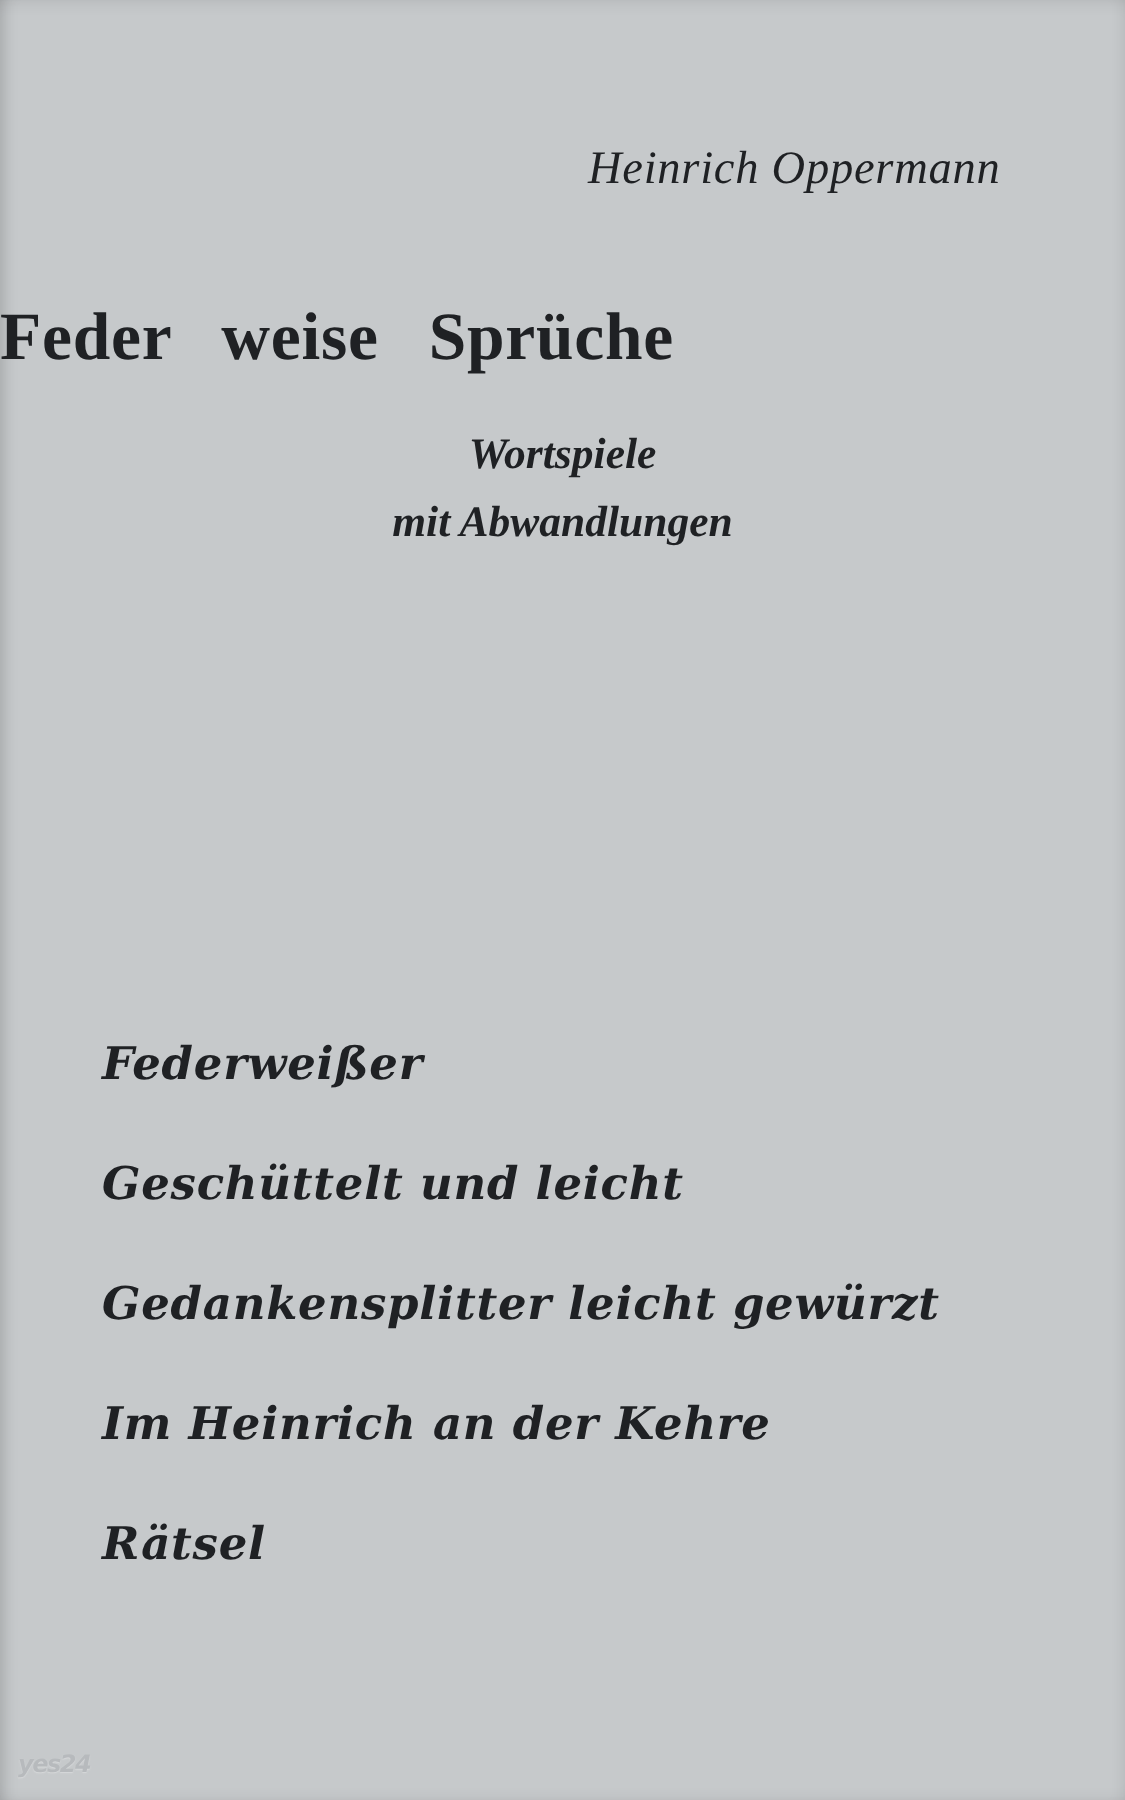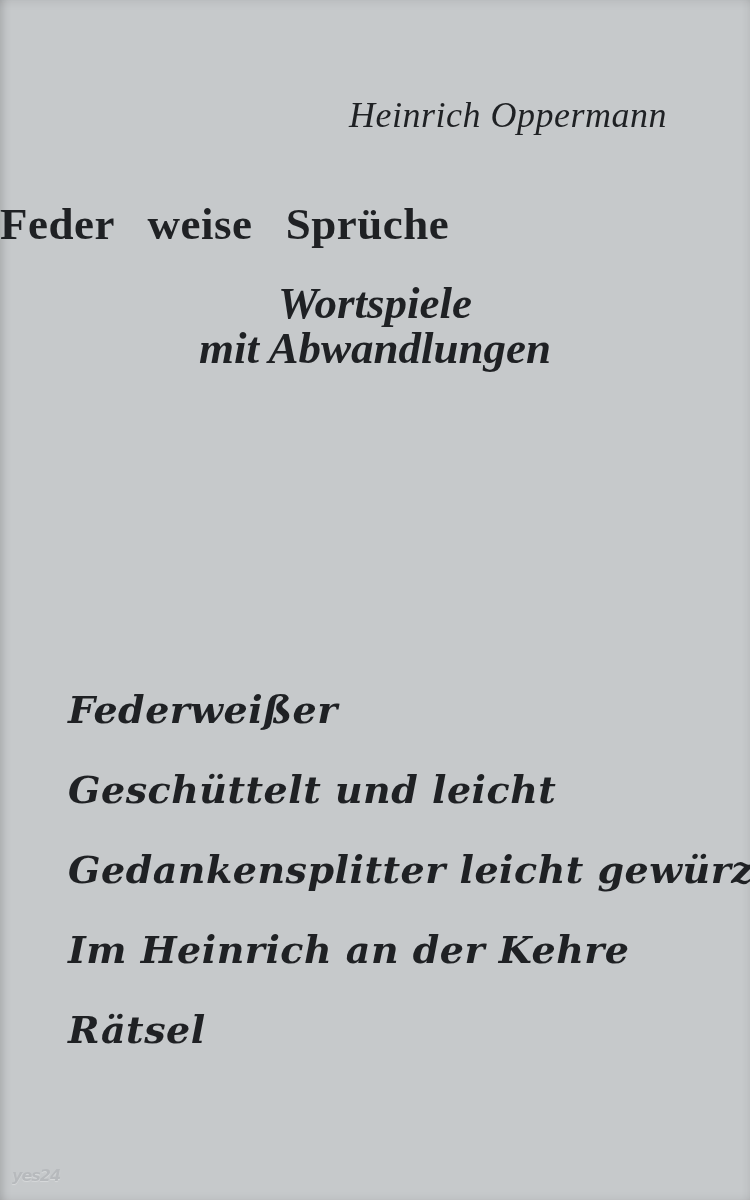--- a/index.html
+++ b/index.html
@@ -25,21 +25,21 @@
       inset 0 10px 10px -8px rgba(0,0,0,0.08),
       inset 0 -8px 10px -8px rgba(0,0,0,0.08);
   }
   .author{
     position:absolute;
     top:94px;
     right:83px;
     font-family:"Liberation Serif", serif;
     font-style:italic;
     font-weight:400;
-    font-size:36px;
+    font-size:31px;
     color:var(--ink);
     letter-spacing:0.5px;
     white-space:nowrap;
   }
   .title{
     position:absolute;
     top:198px;
     left:0;
     width:100%;
     font-family:"Liberation Serif", serif;
@@ -52,35 +52,35 @@
   }
   .subtitle{
     position:absolute;
     top:281px;
     left:0;
     width:100%;
     text-align:center;
     font-family:"Liberation Serif", serif;
     font-style:italic;
     font-weight:700;
-    font-size:45px;
+    font-size:29px;
     line-height:45px;
     color:var(--ink);
   }
   .content-list{
     position:absolute;
     top:670px;
     left:68px;
     right:40px;
   }
   .script-line{
     font-family:"DejaVu Serif", serif;
     font-style:italic;
     font-weight:700;
-    font-size:38px;
+    font-size:30px;
     line-height:80px;
     color:var(--ink);
     letter-spacing:0.5px;
     white-space:nowrap;
   }
   .watermark{
     position:absolute;
     left:12px;
     top:1166px;
     font-family:"DejaVu Sans", sans-serif;

